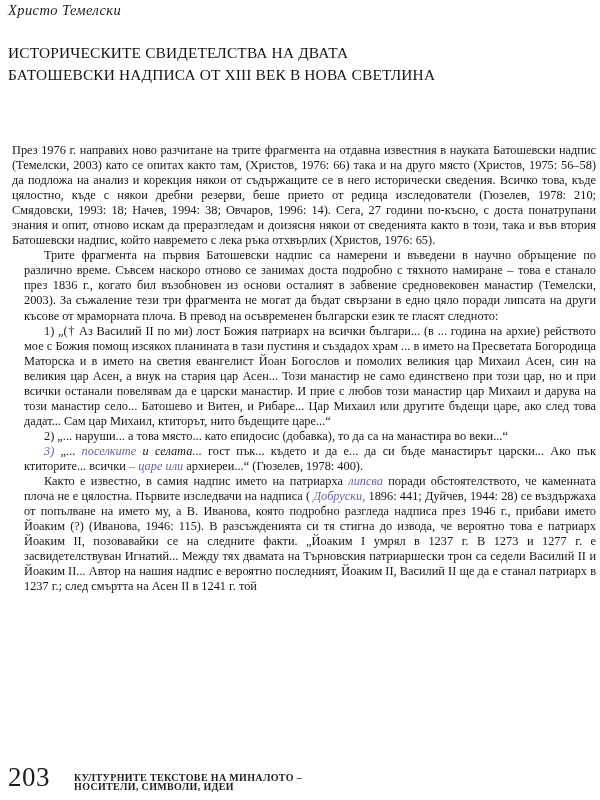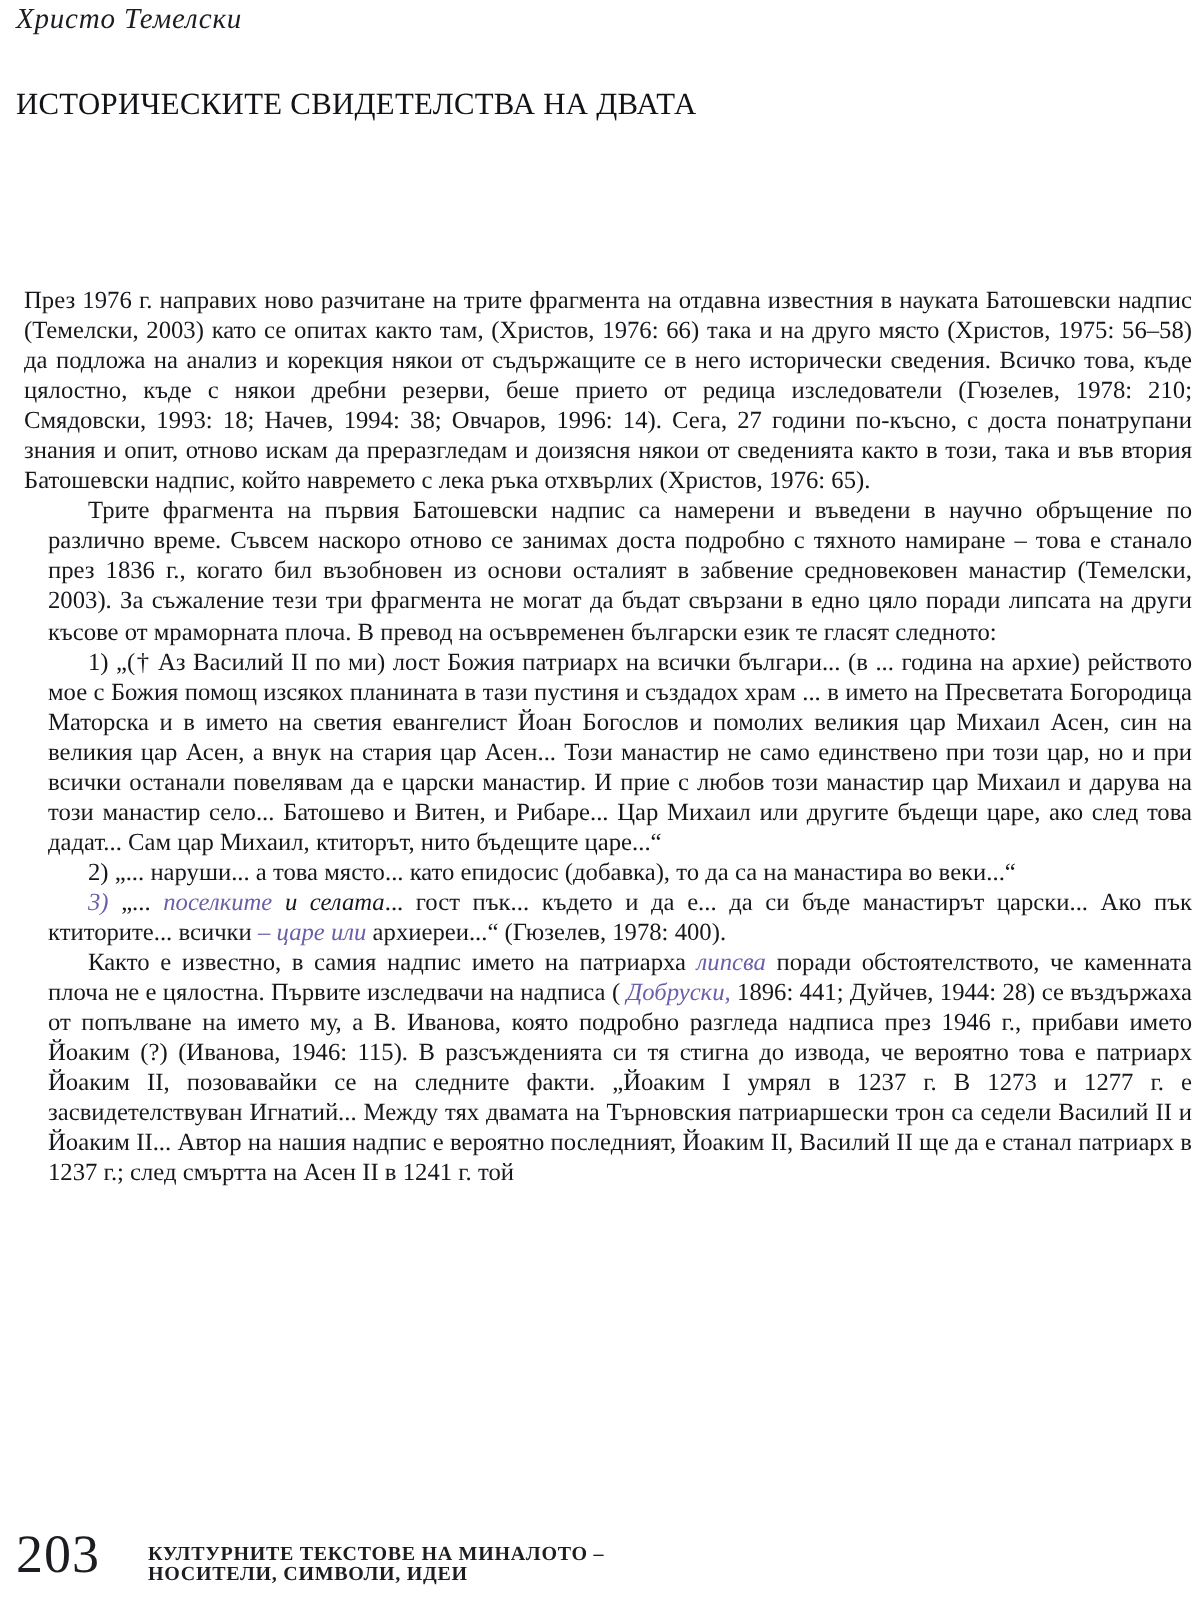--- a/index.html
+++ b/index.html
@@ -87,21 +87,21 @@
     font-style: italic;
   }
 
   
   .footer {
     position: absolute;
     left: 8px;
     top: 762px;
     width: 584px;
     display: flex;
-    align-items: flex-end;
+    align-items: center;
   }
   .folio {
     font-size: 27px;
     line-height: 30px;
     color: #1b1d21;
     width: 66px;
     flex: 0 0 66px;
     letter-spacing: 0.5px;
   }
   .footer-title {
@@ -116,20 +116,21 @@
 </style>
 </head>
 <body>
 
 <div class="page">
 
   <div class="running-head">Христо Темелски</div>
 
   <div class="title-block">
     <div class="title-line">ИСТОРИЧЕСКИТЕ СВИДЕТЕЛСТВА НА ДВАТА</div>
+    <div class="title-line">БАТОШЕВСКИ НАДПИСА ОТ XIII ВЕК В НОВА СВЕТЛИНА</div>
   </div>
 
   <div class="body-block">
 
     <p class="para nostretch">През 1976 г. направих ново разчитане на трите фрагмента на отдавна известния в науката Батошевски надпис (Темелски, 2003) като се опитах както там, (Христов, 1976: 66) така и на друго място (Христов, 1975: 56–58) да подложа на анализ и корекция някои от съдържащите се в него исторически сведения. Всичко това, къде цялостно, къде с някои дребни резерви, беше прието от редица изследователи (Гюзелев, 1978: 210; Смядовски, 1993: 18; Начев, 1994: 38; Овчаров, 1996: 14). Сега, 27 години по-късно, с доста понатрупани знания и опит, отново искам да преразгледам и доизясня някои от сведенията както в този, така и във втория Батошевски надпис, който навремето с лека ръка отхвърлих (Христов, 1976: 65).</p>
 
     <p class="para indent nostretch">Трите фрагмента на първия Батошевски надпис са намерени и въведени в научно обръщение по различно време. Съвсем наскоро отново се занимах доста подробно с тяхното намиране – това е станало през 1836 г., когато бил възобновен из основи осталият в забвение средновековен манастир (Темелски, 2003). За съжаление тези три фрагмента не могат да бъдат свързани в едно цяло поради липсата на други късове от мраморната плоча. В превод на осъвременен български език те гласят следното:</p>
 
     <p class="para indent nostretch">1) „(† Аз Василий II по ми) лост Божия патриарх на всички българи... (в ... година на архие) рейството мое с Божия помощ  изсякох планината в тази пустиня и създадох храм ... в името на Пресветата Богородица Маторска и в името на светия евангелист Йоан Богослов и помолих великия цар Михаил Асен, син на великия цар Асен, а внук на стария цар Асен... Този манастир не само единствено при този цар, но и при всички останали повелявам да е царски манастир. И прие с любов този манастир цар Михаил и дарува на този манастир село... Батошево и Витен, и Рибаре... Цар Михаил или другите бъдещи царе, ако след това дадат... Сам цар Михаил, ктиторът, нито бъдещите царе...“</p>
 

